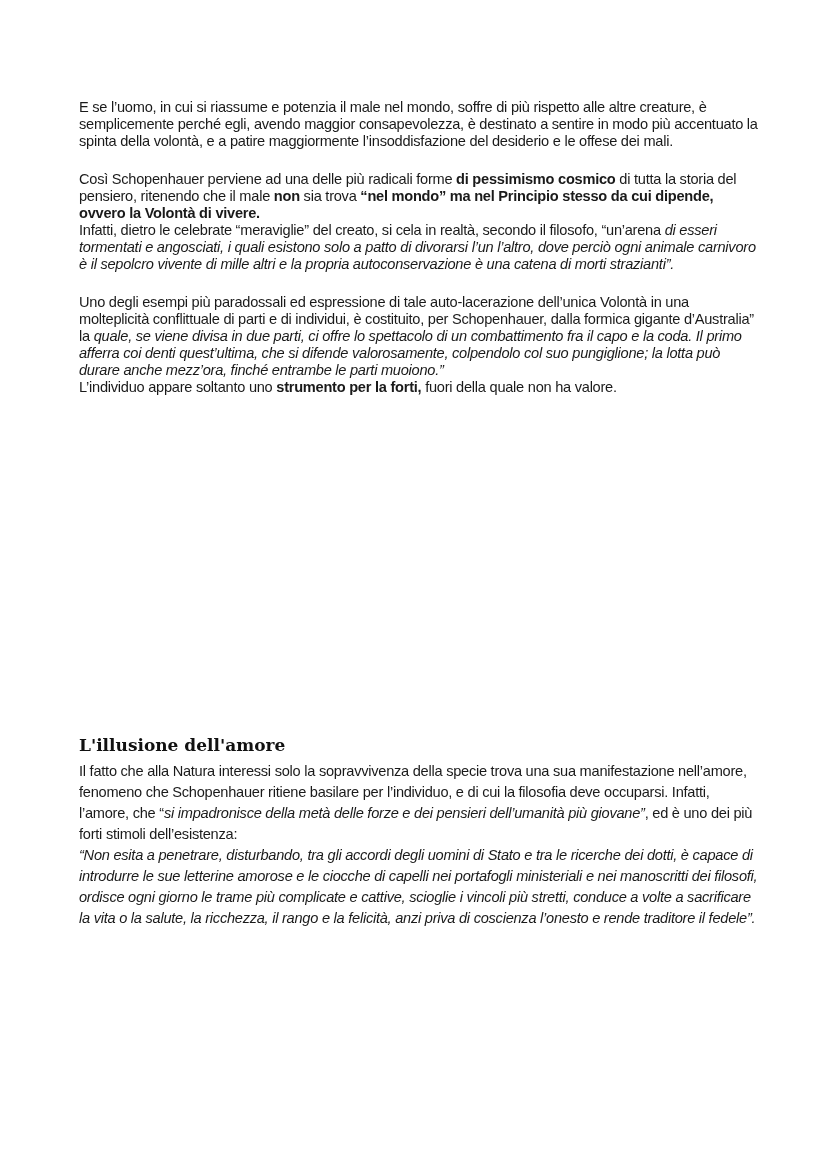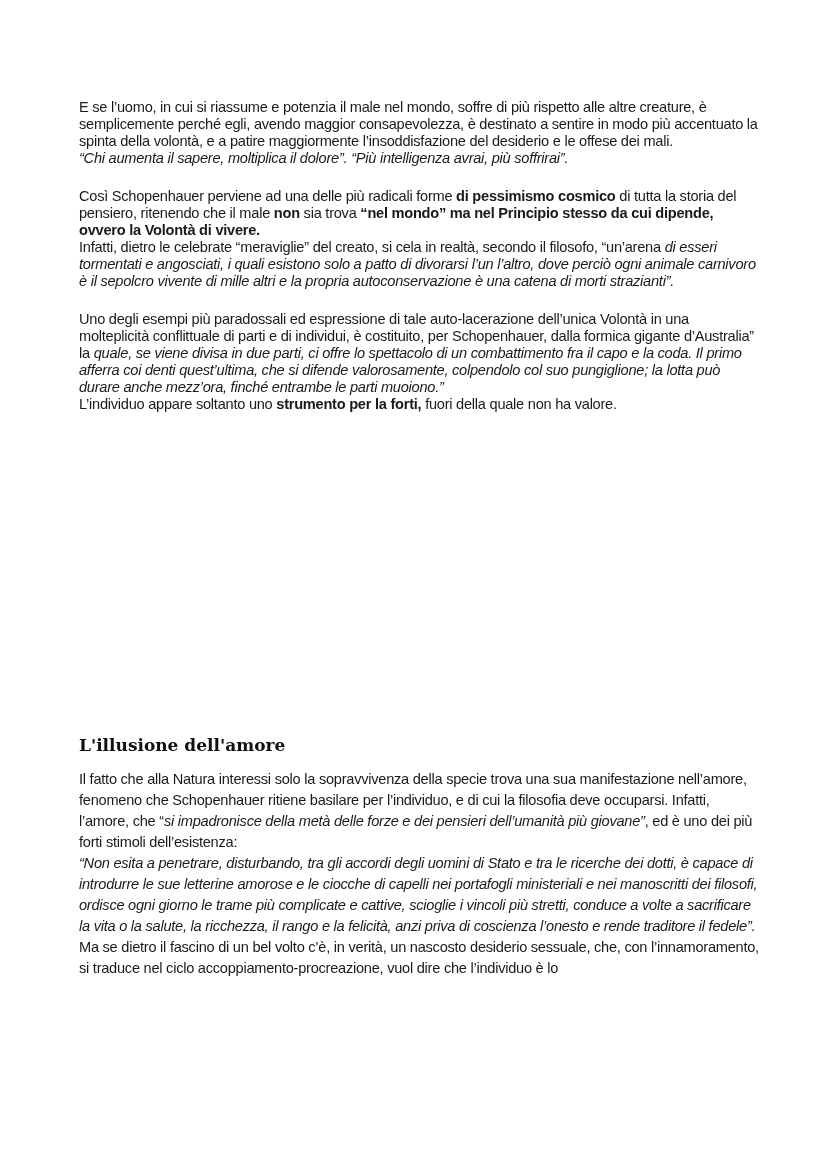--- a/index.html
+++ b/index.html
@@ -20,37 +20,35 @@
     i { font-style: italic; }
     .section2 {
       position: absolute; left: 79px; top: 733px; width: 680px;
       font-family: "Liberation Sans", sans-serif;
       font-size: 14.6px; line-height: 21px; color: #1a1a1a;
       letter-spacing: -0.25px;
     }
     .heading {
       font-family: "DejaVu Serif", serif;
       font-size: 17px; font-weight: bold; color: #111;
-      line-height: 24px; margin: 0 0 12px 0; letter-spacing: 0;
+      line-height: 24px; margin: 0 0 4px 0; letter-spacing: 0;
     }
   </style>
 </head>
 <body>
 
 <div class="page">
   <div class="content">
     <p><span>E se l’uomo, in cui si riassume e potenzia il male nel mondo, soffre di più rispetto alle altre creature, è semplicemente perché egli, avendo maggior consapevolezza, è destinato a sentire in modo più accentuato la spinta della volontà, e a patire maggiormente l’insoddisfazione del desiderio e le offese dei mali.</span></p>
-    <p><i>“Chi aumenta il sapere, moltiplica il dolore”. “Più intelligenza avrai, più soffrirai”.</i></p>
     <div class="gap"></div>
     <p><span>Così Schopenhauer perviene ad una delle più radicali forme </span><b>di pessimismo cosmico</b><span> di tutta la storia del pensiero, ritenendo che il male </span><b>non</b><span> sia trova </span><b>“nel mondo” ma nel Principio stesso da cui dipende, ovvero la Volontà di vivere.</b></p>
     <p><span>Infatti, dietro le celebrate “meraviglie” del creato, si cela in realtà, secondo il filosofo, “un’arena </span><i>di esseri tormentati e angosciati, i quali esistono solo a patto di divorarsi l’un l’altro, dove perciò ogni animale carnivoro è il sepolcro vivente di mille altri e la propria autoconservazione è una catena di morti strazianti”.</i></p>
     <div class="gap"></div>
     <p><span>Uno degli esempi più paradossali ed espressione di tale auto-lacerazione dell’unica Volontà in una molteplicità conflittuale di parti e di individui, è costituito, per Schopenhauer, dalla formica gigante d’Australia” la </span><i>quale, se viene divisa in due parti, ci offre lo spettacolo di un combattimento fra il capo e la coda. Il primo afferra coi denti quest’ultima, che si difende valorosamente, colpendolo col suo pungiglione; la lotta può durare anche mezz’ora, finché entrambe le parti muoiono.”</i></p>
     <p><span>L’individuo appare soltanto uno </span><b>strumento per la forti,</b><span> fuori della quale non ha valore.</span></p>
   </div>
 
   <div class="section2">
     <h2 class="heading">L'illusione dell'amore</h2>
     <p><span>Il fatto che alla Natura interessi solo la sopravvivenza della specie trova una sua manifestazione nell’amore, fenomeno che Schopenhauer ritiene basilare per l’individuo, e di cui la filosofia deve occuparsi. Infatti, l’amore, che “</span><i>si impadronisce della metà delle forze e dei pensieri dell’umanità più giovane”</i><span>, ed è uno dei più forti stimoli dell’esistenza:</span></p>
     <p><i>“Non esita a penetrare, disturbando, tra gli accordi degli uomini di Stato e tra le ricerche dei dotti, è capace di introdurre le sue letterine amorose e le ciocche di capelli nei portafogli ministeriali e nei manoscritti dei filosofi, ordisce ogni giorno le trame più complicate e cattive, scioglie i vincoli più stretti, conduce a volte a sacrificare la vita o la salute, la ricchezza, il rango e la felicità, anzi priva di coscienza l’onesto e rende traditore il fedele”.</i></p>
-    <p><span>Ma se dietro il fascino di un bel volto c’è, in verità, un nascosto desiderio sessuale, che, con l’innamoramento, si traduce nel ciclo accoppiamento-procreazione, vuol dire che l’individuo è lo</span></p>
   </div>
 </div>
 
 </body></html>

